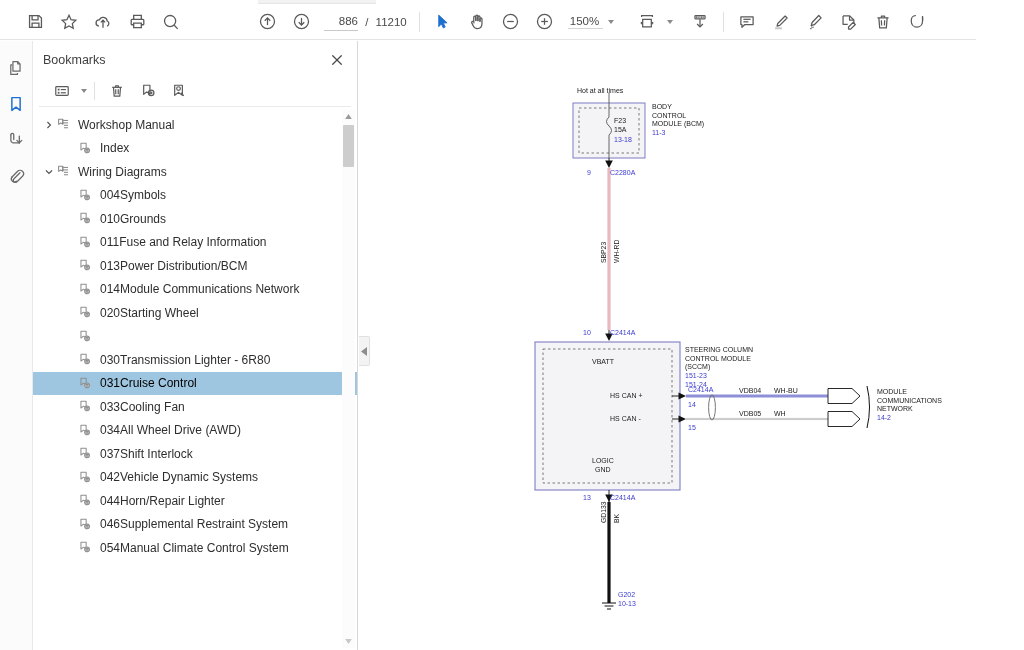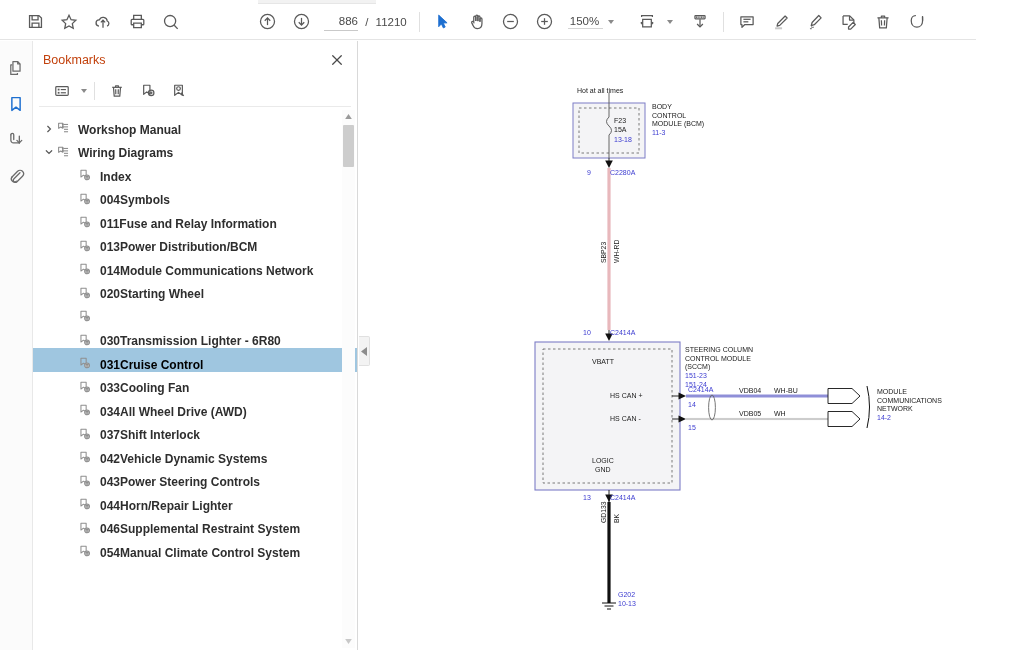--- a/index.html
+++ b/index.html
@@ -86,45 +86,44 @@
   .panel {
     position: absolute; top: 41px; left: 33px; width: 325px; height: 609px;
     background: #ffffff; border-right: 1px solid #d9d9d9;
     display: flex; flex-direction: column;
   }
   .panel-head {
     height: 30px; display: flex; align-items: center;
     padding: 0 10px 0 10px; justify-content: space-between;
     margin-top: 4px;
   }
-  .panel-title { font-size: 12.5px; color: #c2410c; }
+  .panel-title { font-size: 12.5px; color: #404040; }
   .panel-close {
     width: 20px; height: 20px; cursor: pointer;
     display: flex; align-items: center; justify-content: center;
   }
   .panel-toolbar {
     height: 32px; display: flex; align-items: center;
     padding: 0 8px; gap: 1px; border-bottom: 1px solid #eaeaea;
     margin: 0 6px 0 6px;
   }
   .pt-btn {
     width: 30px; height: 26px; display: flex; align-items: center;
     justify-content: center; cursor: pointer; border-radius: 3px;
   }
   .pt-sep { width: 1px; height: 18px; background: #e0e0e0; margin: 0 6px; }
 
   .tree {
     flex: 1; overflow: hidden; position: relative;
     padding-top: 6px;
   }
   .node {
-    display: flex; align-items: flex-end; height: 23.5px;
+    display: flex; align-items: center; height: 23.5px;
     padding-left: 8px; cursor: pointer; font-size: 12px; color: #2e2e2e;
     white-space: nowrap;
-    font-weight: bold;
   }
   .node.selected { background: #9fc6e0; }
   .node.selected .node-label { color: #000; }
   .twisty {
     width: 16px; height: 16px; display: flex;
     align-items: center; justify-content: center; flex: 0 0 16px;
   }
   .node-icon { width: 18px; height: 16px; flex: 0 0 18px; display:flex; align-items:center; }
   .node-label { margin-left: 3px; }
   .lvl1 { padding-left: 8px; }
@@ -439,20 +438,33 @@
                 <line x1="8.6" y1="3" x2="13.6" y2="3"></line>
                 <line x1="8.6" y1="6" x2="13.6" y2="6"></line>
                 <line x1="8.6" y1="9" x2="13.6" y2="9"></line>
                 <line x1="8.6" y1="12" x2="13.6" y2="12"></line>
                 <circle cx="7.2" cy="3" r="0.6" fill="#8a8a8a"></circle>
                 <circle cx="7.2" cy="6" r="0.6" fill="#8a8a8a"></circle>
               </svg>
             </span>
             <span class="node-label">Workshop Manual</span>
           </div>
+          <div class="node lvl2">
+            <span class="twisty"></span>
+            <span class="node-icon">
+              <svg class="ic" width="13" height="13" viewBox="0 0 16 16" fill="none" stroke="#8f8f8f" stroke-width="1.05" stroke-linejoin="round">
+                <path d="M2.4 1.6h6.4v8.2L5.6 7.6 2.4 9.8z"></path>
+                <circle cx="9.9" cy="10.3" r="3" fill="#fff"></circle>
+                <line x1="7.7" y1="9.3" x2="12.1" y2="9.3"></line>
+                <line x1="7.4" y1="11" x2="12.4" y2="11"></line>
+                <line x1="9.9" y1="7.3" x2="9.9" y2="13.3"></line>
+              </svg>
+            </span>
+            <span class="node-label">Index</span>
+          </div>
           <div class="node lvl1">
             <span class="twisty">
               <svg class="ic" width="8" height="8" viewBox="0 0 10 10" fill="none" stroke="#5a5a5a" stroke-width="1.2" stroke-linecap="round">
                 <polyline points="1.6,3.4 5,6.8 8.4,3.4"></polyline>
               </svg>
             </span>
             <span class="node-icon">
               <svg class="ic" width="13" height="13" viewBox="0 0 16 16" fill="none" stroke="#8a8a8a" stroke-width="1.05" stroke-linejoin="round">
                 <path d="M2 1.6h5.2v6.2L4.6 6.1 2 7.8z"></path>
                 <line x1="8.6" y1="3" x2="13.6" y2="3"></line>
@@ -469,46 +481,46 @@
             <span class="twisty"></span>
             <span class="node-icon">
               <svg class="ic" width="13" height="13" viewBox="0 0 16 16" fill="none" stroke="#8f8f8f" stroke-width="1.05" stroke-linejoin="round">
                 <path d="M2.4 1.6h6.4v8.2L5.6 7.6 2.4 9.8z"></path>
                 <circle cx="9.9" cy="10.3" r="3" fill="#fff"></circle>
                 <line x1="7.7" y1="9.3" x2="12.1" y2="9.3"></line>
                 <line x1="7.4" y1="11" x2="12.4" y2="11"></line>
                 <line x1="9.9" y1="7.3" x2="9.9" y2="13.3"></line>
               </svg>
             </span>
-            <span class="node-label">Index</span>
-          </div>
-          <div class="node lvl2">
-            <span class="twisty"></span>
-            <span class="node-icon">
-              <svg class="ic" width="13" height="13" viewBox="0 0 16 16" fill="none" stroke="#8f8f8f" stroke-width="1.05" stroke-linejoin="round">
-                <path d="M2.4 1.6h6.4v8.2L5.6 7.6 2.4 9.8z"></path>
-                <circle cx="9.9" cy="10.3" r="3" fill="#fff"></circle>
-                <line x1="7.7" y1="9.3" x2="12.1" y2="9.3"></line>
-                <line x1="7.4" y1="11" x2="12.4" y2="11"></line>
-                <line x1="9.9" y1="7.3" x2="9.9" y2="13.3"></line>
-              </svg>
-            </span>
             <span class="node-label">004Symbols</span>
           </div>
           <div class="node lvl2">
             <span class="twisty"></span>
             <span class="node-icon">
               <svg class="ic" width="13" height="13" viewBox="0 0 16 16" fill="none" stroke="#8f8f8f" stroke-width="1.05" stroke-linejoin="round">
                 <path d="M2.4 1.6h6.4v8.2L5.6 7.6 2.4 9.8z"></path>
                 <circle cx="9.9" cy="10.3" r="3" fill="#fff"></circle>
                 <line x1="7.7" y1="9.3" x2="12.1" y2="9.3"></line>
                 <line x1="7.4" y1="11" x2="12.4" y2="11"></line>
                 <line x1="9.9" y1="7.3" x2="9.9" y2="13.3"></line>
               </svg>
             </span>
+            <span class="node-label">010Grounds</span>
+          </div>
+          <div class="node lvl2">
+            <span class="twisty"></span>
+            <span class="node-icon">
+              <svg class="ic" width="13" height="13" viewBox="0 0 16 16" fill="none" stroke="#8f8f8f" stroke-width="1.05" stroke-linejoin="round">
+                <path d="M2.4 1.6h6.4v8.2L5.6 7.6 2.4 9.8z"></path>
+                <circle cx="9.9" cy="10.3" r="3" fill="#fff"></circle>
+                <line x1="7.7" y1="9.3" x2="12.1" y2="9.3"></line>
+                <line x1="7.4" y1="11" x2="12.4" y2="11"></line>
+                <line x1="9.9" y1="7.3" x2="9.9" y2="13.3"></line>
+              </svg>
+            </span>
             <span class="node-label">011Fuse and Relay Information</span>
           </div>
           <div class="node lvl2">
             <span class="twisty"></span>
             <span class="node-icon">
               <svg class="ic" width="13" height="13" viewBox="0 0 16 16" fill="none" stroke="#8f8f8f" stroke-width="1.05" stroke-linejoin="round">
                 <path d="M2.4 1.6h6.4v8.2L5.6 7.6 2.4 9.8z"></path>
                 <circle cx="9.9" cy="10.3" r="3" fill="#fff"></circle>
                 <line x1="7.7" y1="9.3" x2="12.1" y2="9.3"></line>
                 <line x1="7.4" y1="11" x2="12.4" y2="11"></line>
@@ -625,33 +637,20 @@
             <span class="node-icon">
               <svg class="ic" width="13" height="13" viewBox="0 0 16 16" fill="none" stroke="#8f8f8f" stroke-width="1.05" stroke-linejoin="round">
                 <path d="M2.4 1.6h6.4v8.2L5.6 7.6 2.4 9.8z"></path>
                 <circle cx="9.9" cy="10.3" r="3" fill="#fff"></circle>
                 <line x1="7.7" y1="9.3" x2="12.1" y2="9.3"></line>
                 <line x1="7.4" y1="11" x2="12.4" y2="11"></line>
                 <line x1="9.9" y1="7.3" x2="9.9" y2="13.3"></line>
               </svg>
             </span>
             <span class="node-label">042Vehicle Dynamic Systems</span>
-          </div>
-          <div class="node lvl2">
-            <span class="twisty"></span>
-            <span class="node-icon">
-              <svg class="ic" width="13" height="13" viewBox="0 0 16 16" fill="none" stroke="#8f8f8f" stroke-width="1.05" stroke-linejoin="round">
-                <path d="M2.4 1.6h6.4v8.2L5.6 7.6 2.4 9.8z"></path>
-                <circle cx="9.9" cy="10.3" r="3" fill="#fff"></circle>
-                <line x1="7.7" y1="9.3" x2="12.1" y2="9.3"></line>
-                <line x1="7.4" y1="11" x2="12.4" y2="11"></line>
-                <line x1="9.9" y1="7.3" x2="9.9" y2="13.3"></line>
-              </svg>
-            </span>
-            <span class="node-label">043Power Steering Controls</span>
           </div>
           <div class="node lvl2">
             <span class="twisty"></span>
             <span class="node-icon">
               <svg class="ic" width="13" height="13" viewBox="0 0 16 16" fill="none" stroke="#8f8f8f" stroke-width="1.05" stroke-linejoin="round">
                 <path d="M2.4 1.6h6.4v8.2L5.6 7.6 2.4 9.8z"></path>
                 <circle cx="9.9" cy="10.3" r="3" fill="#fff"></circle>
                 <line x1="7.7" y1="9.3" x2="12.1" y2="9.3"></line>
                 <line x1="7.4" y1="11" x2="12.4" y2="11"></line>
                 <line x1="9.9" y1="7.3" x2="9.9" y2="13.3"></line>

